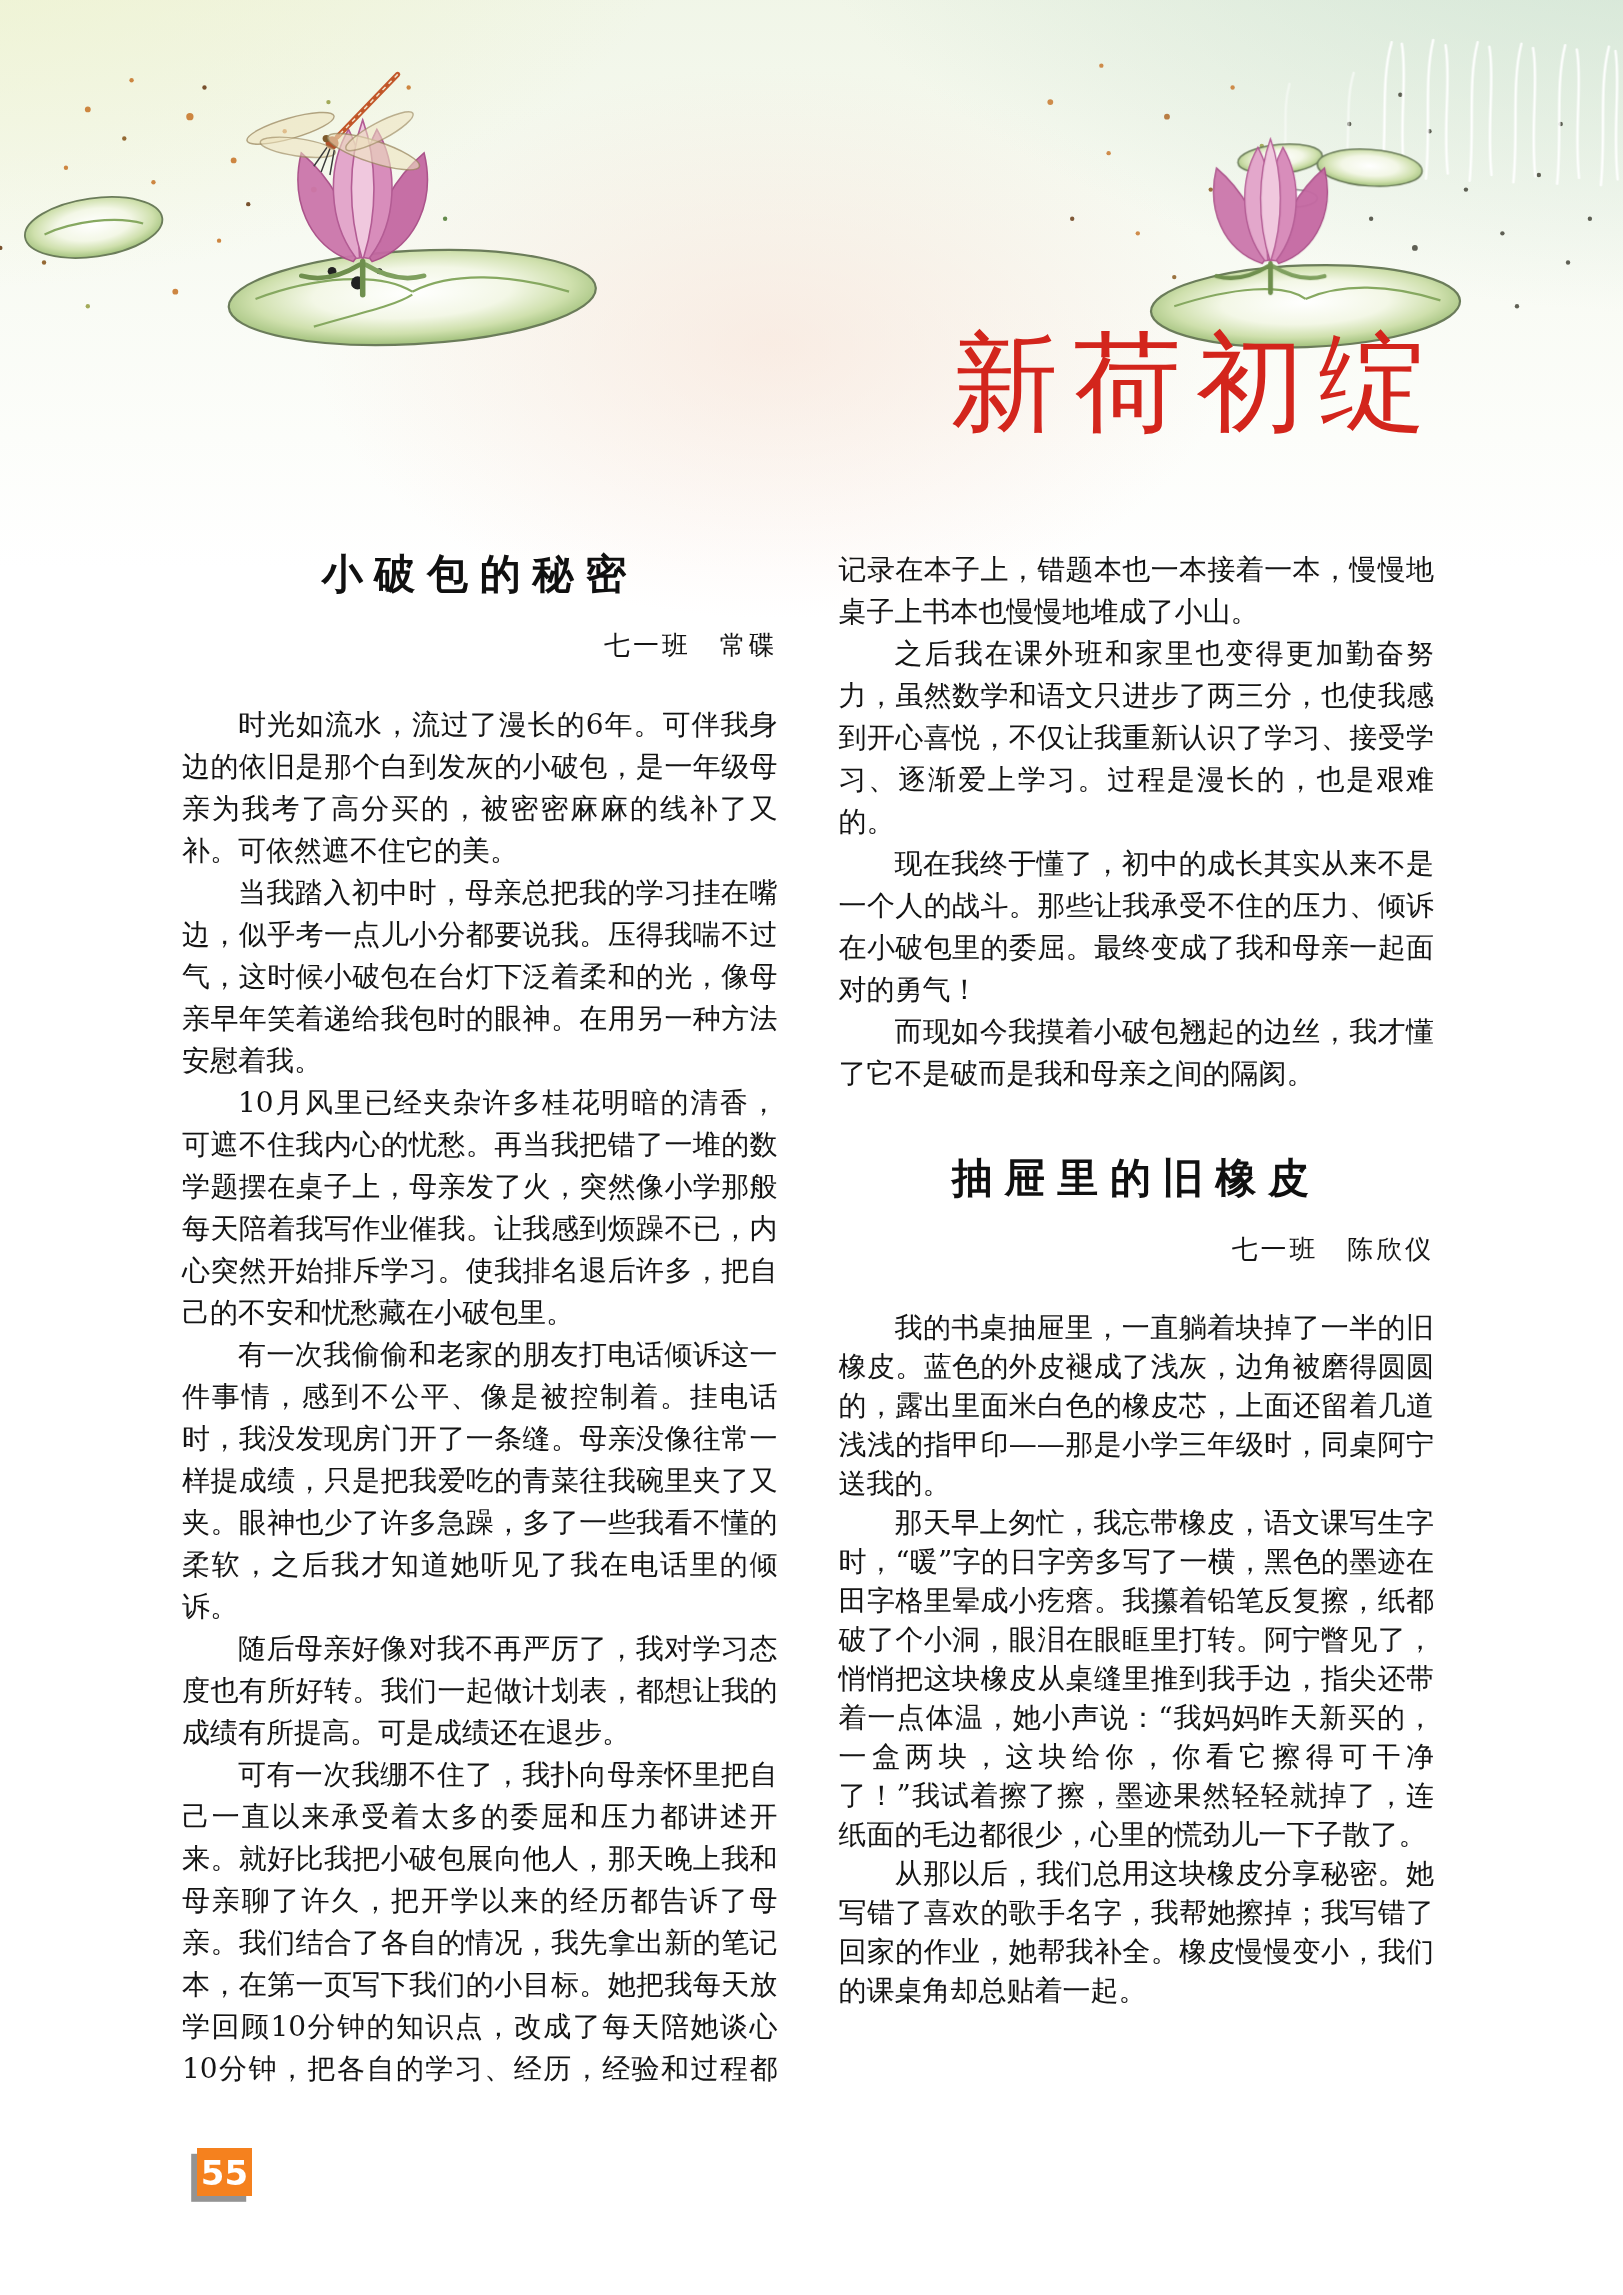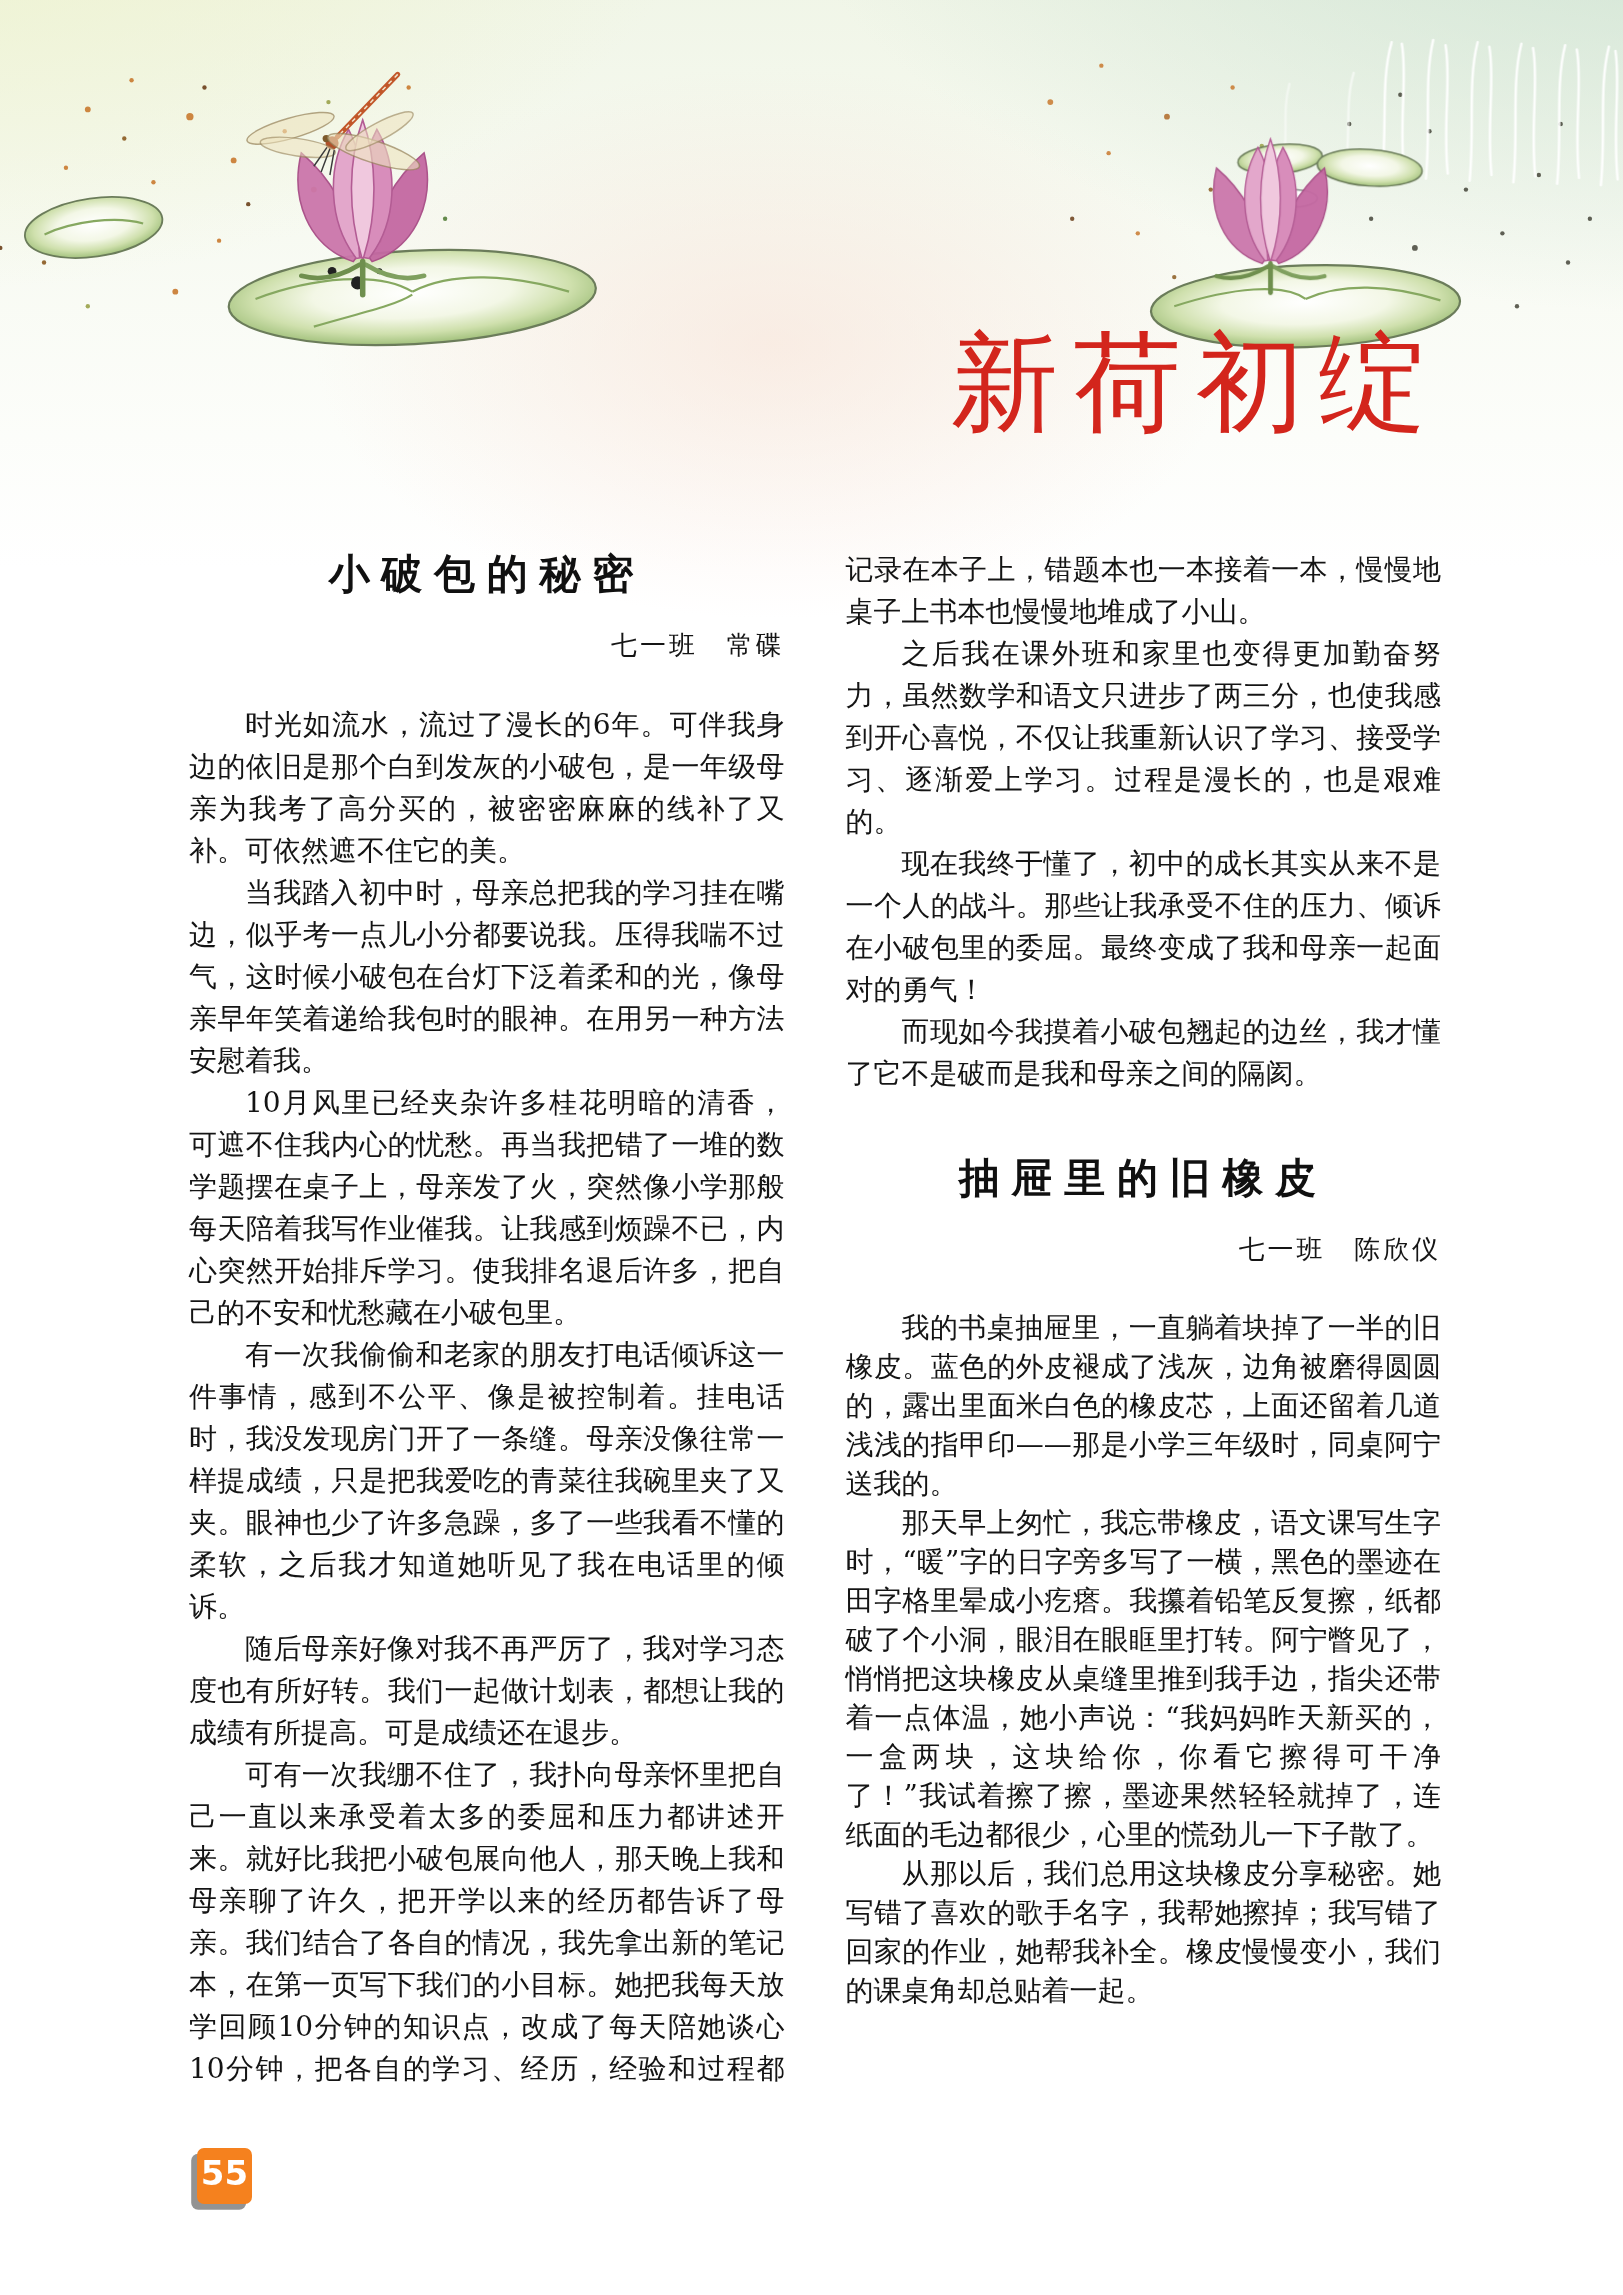--- a/index.html
+++ b/index.html
@@ -13,42 +13,42 @@
       #ffffff;
   }
   .deco{position:absolute;left:0;top:0;pointer-events:none;}
   .banner-title{
     position:absolute;left:865px;top:310px;width:576px;height:153px;
     font-family:"DejaVu Sans","Liberation Sans",sans-serif;font-weight:400;
     font-size:108px;line-height:146px;letter-spacing:14.6px;color:#d3251c;
     text-align:right;white-space:nowrap;
   }
   .flow{
-    position:absolute;left:189px;top:549px;width:1252px;height:1551px;
+    position:absolute;left:182px;top:549px;width:1252px;height:1551px;
     column-count:2;column-gap:61px;column-fill:auto;color:#141414;
   }
   .essay-title{
     font-size:41px;font-weight:700;letter-spacing:11.7px;text-align:center;
     margin:0 0 28px 0;line-height:51px;break-inside:avoid;break-after:avoid;color:#101010;
   }
   .essay-title.second{margin-top:58px;}
   .byline{
     font-size:26px;text-align:right;letter-spacing:2.9px;line-height:34px;
     margin:0 0 42px 0;break-inside:avoid;break-after:avoid;color:#151515;
   }
   .para{
     font-size:28px;line-height:42px;text-align:justify;text-indent:2em;
     margin:0;color:#141414;
   }
   .para.e2{line-height:39px;}
   .page-number{
-    position:absolute;left:197px;top:2148px;width:55px;height:56px;
+    position:absolute;left:197px;top:2148px;width:55px;height:48px;
     background:#f5811e;box-shadow:-5.8px 5.8px 0 rgba(128,128,128,0.85);
     color:#ffffff;font-family:"DejaVu Sans","Liberation Sans",sans-serif;
-    font-weight:700;font-size:34px;line-height:50px;text-align:center;border-radius:7px;
+    font-weight:700;font-size:34px;line-height:50px;text-align:center;
   }
 </style>
 </head>
 <body>
 
 <div class="page">
 
   <svg class="deco" width="1623" height="525" viewBox="0 0 2225 720">
     <defs>
       <radialGradient id="padGrad" cx="50%" cy="45%" r="60%">

